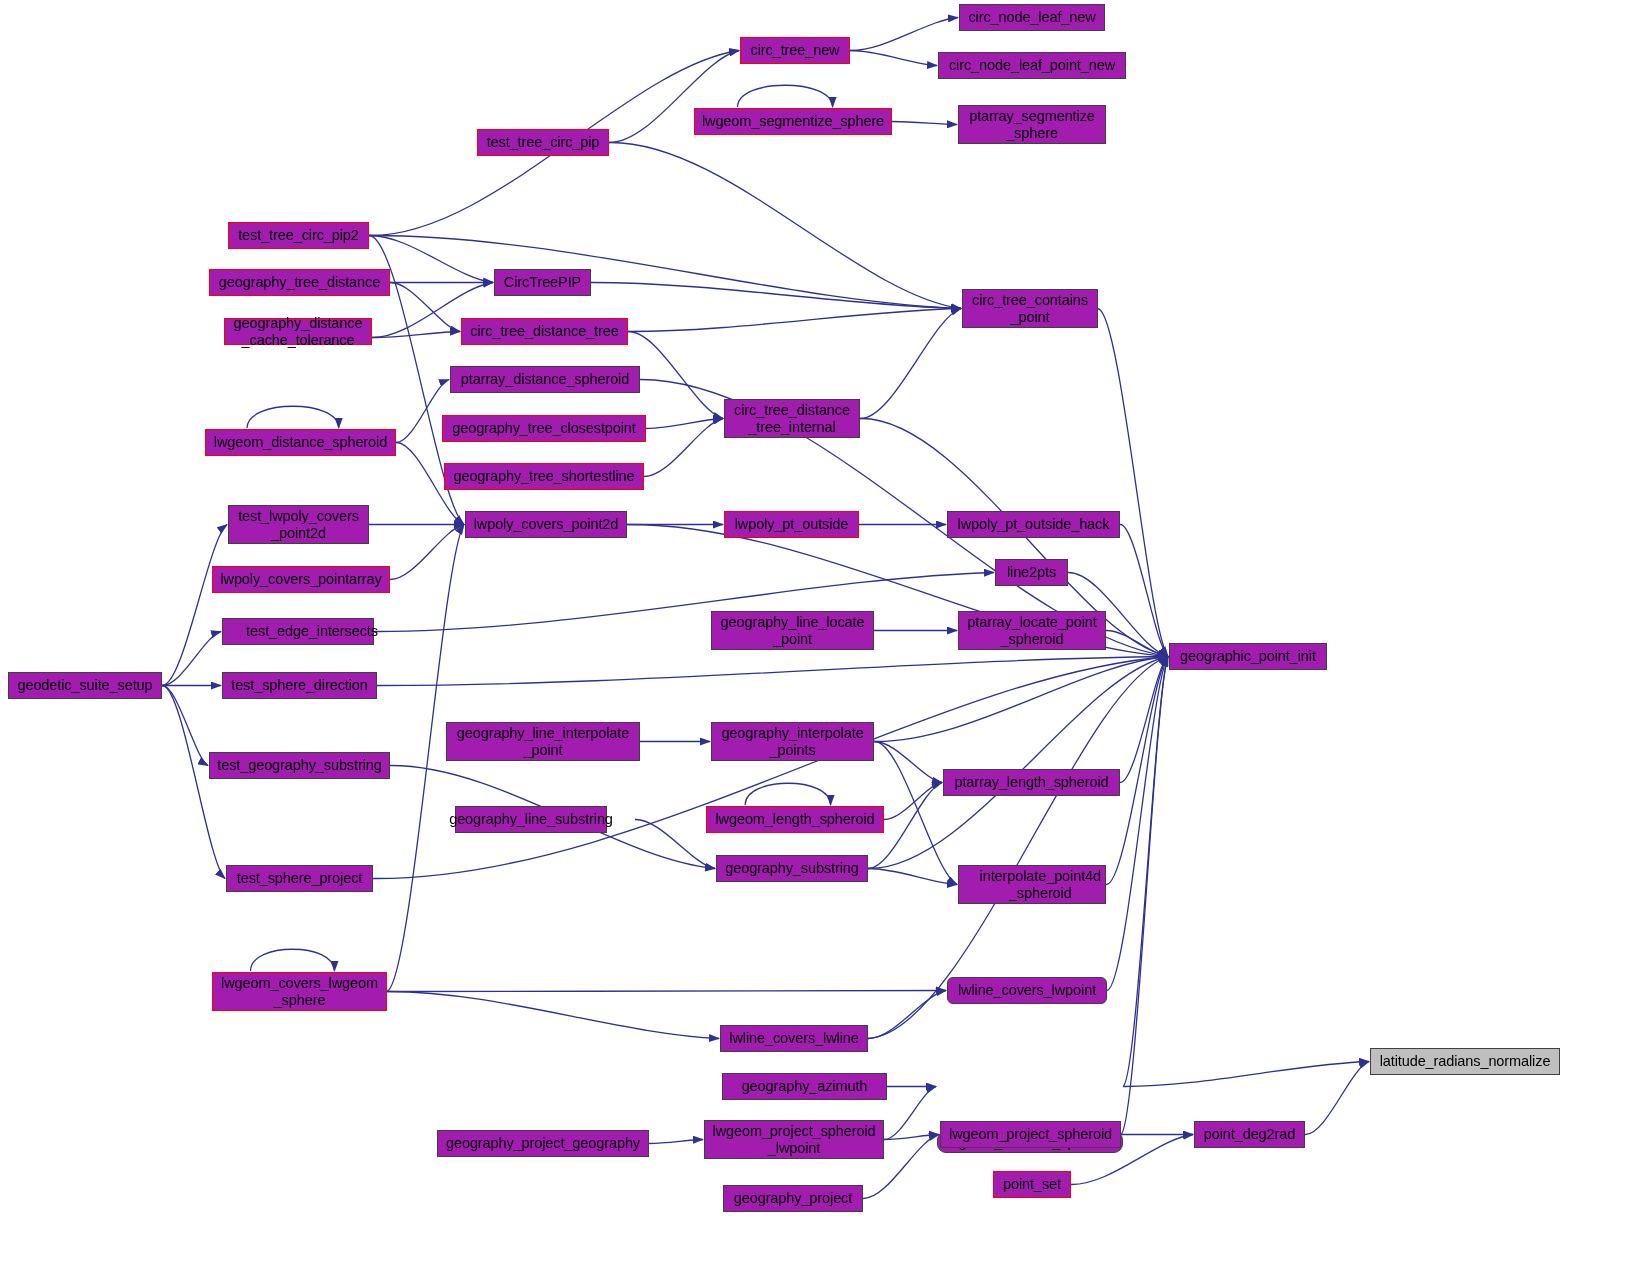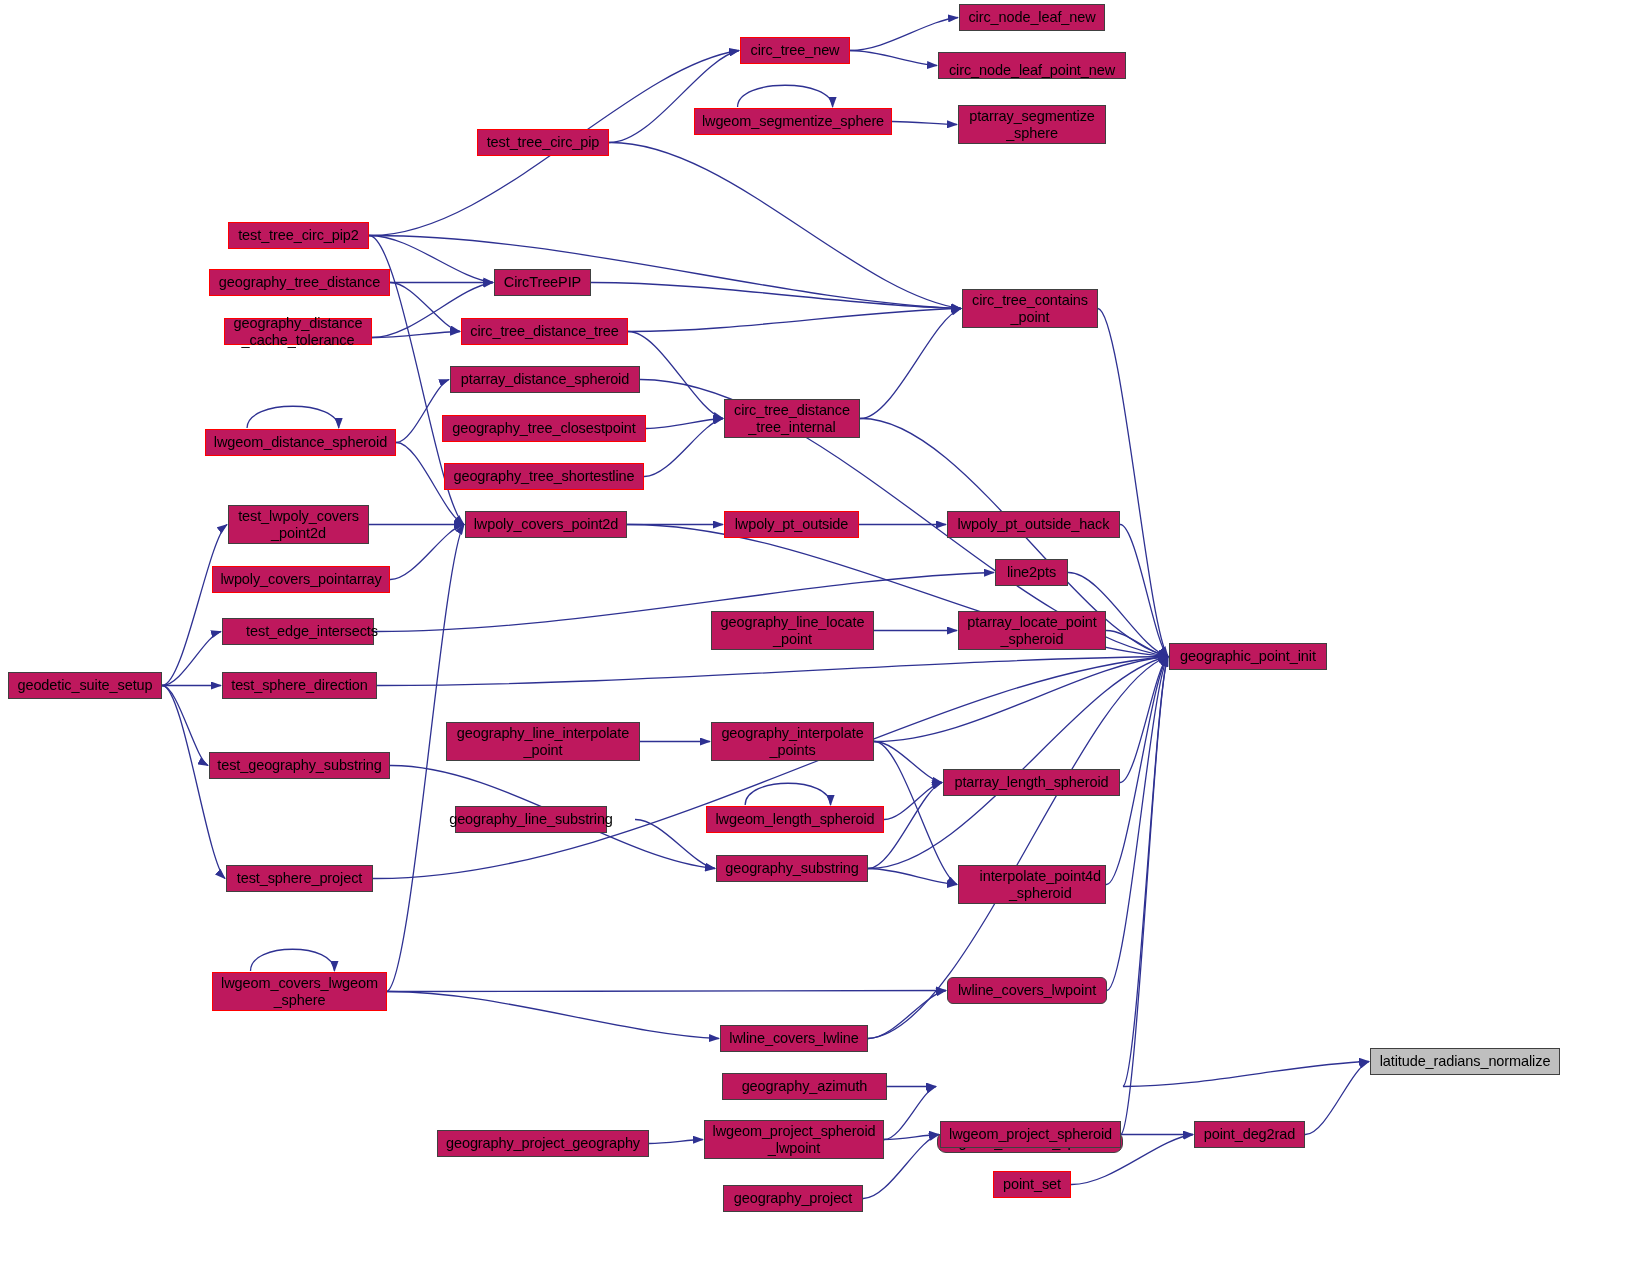--- a/index.html
+++ b/index.html
@@ -24,21 +24,21 @@
     height: 1275px;
     pointer-events: none;
   }
   .node {
     position: absolute;
     box-sizing: border-box;
     display: flex;
     align-items: center;
     justify-content: center;
     text-align: center;
-    background: #be185d;
+    background: #a21caf;
     border: 1px solid #404040;
     color: #000000;
     font-size: 14.5px;
     line-height: 1.12;
     white-space: pre-line;
     letter-spacing: -0.1px;
     cursor: pointer;
     z-index: 5;
   }
   .node.red {
@@ -132,21 +132,21 @@
       <path d="M649,1143.5 C667.15,1143.54 687.5,1139.852 703,1139.5" fill="none" stroke="#2e3192" stroke-width="1.3" marker-end="url(#ah)"></path>
       <path d="M884,1139.5 C901.49,1140.03 921.1,1091.164 936,1086.5" fill="none" stroke="#2e3192" stroke-width="1.3" marker-end="url(#ah)"></path>
       <path d="M884,1139.5 C902.48,1139.55 923.2,1134.94 939,1134.5" fill="none" stroke="#2e3192" stroke-width="1.3" marker-end="url(#ah)"></path>
       <path d="M1121,1134.5 C1136.84,1123.32 1154.6,692.18 1168,656.5" fill="none" stroke="#2e3192" stroke-width="1.3" marker-end="url(#ah)"></path>
       <path d="M1121,1134.5 C1145.09,1134.5 1172.1,1134.5 1193,1134.5" fill="none" stroke="#2e3192" stroke-width="1.3" marker-end="url(#ah)"></path>
       <path d="M1305,1134.5 C1326.45,1135.2299999999998 1350.5,1067.9240000000002 1369,1061.5" fill="none" stroke="#2e3192" stroke-width="1.3" marker-end="url(#ah)"></path>
       <path d="M1071,1184.5 C1111.59,1185 1157.1,1138.9 1193,1134.5" fill="none" stroke="#2e3192" stroke-width="1.3" marker-end="url(#ah)"></path>
       <path d="M863,1198.5 C888.41,1199.14 916.9,1140.1319999999998 939,1134.5" fill="none" stroke="#2e3192" stroke-width="1.3" marker-end="url(#ah)"></path>
     </svg>
 <div class="node" style="left: 959px; top: 4px; width: 146px; height: 27px;"><span class="node-label">circ_node_leaf_new</span></div>
-    <div class="node" style="left: 938px; top: 52px; width: 188px; height: 27px; align-items: flex-end;"><span class="node-label">circ_node_leaf_point_new</span></div>
+    <div class="node" style="left: 938px; top: 52px; width: 188px; height: 27px;"><span class="node-label">circ_node_leaf_point_new</span></div>
     <div class="node red" style="left: 740px; top: 37px; width: 110px; height: 27px;"><span class="node-label">circ_tree_new</span></div>
     <div class="node red" style="left: 694px; top: 108px; width: 198px; height: 27px;"><span class="node-label">lwgeom_segmentize_sphere</span></div>
     <div class="node" style="left: 958px; top: 105px; width: 148px; height: 39px;"><span class="node-label">ptarray_segmentize
 _sphere</span></div>
     <div class="node red" style="left: 477px; top: 129px; width: 132px; height: 27px;"><span class="node-label">test_tree_circ_pip</span></div>
     <div class="node red" style="left: 228px; top: 222px; width: 141px; height: 27px;"><span class="node-label">test_tree_circ_pip2</span></div>
     <div class="node red" style="left: 209px; top: 269px; width: 181px; height: 27px;"><span class="node-label">geography_tree_distance</span></div>
     <div class="node" style="left: 494px; top: 269px; width: 97px; height: 27px;"><span class="node-label">CircTreePIP</span></div>
     <div class="node" style="left: 962px; top: 289px; width: 136px; height: 39px;"><span class="node-label">circ_tree_contains
 _point</span></div>

